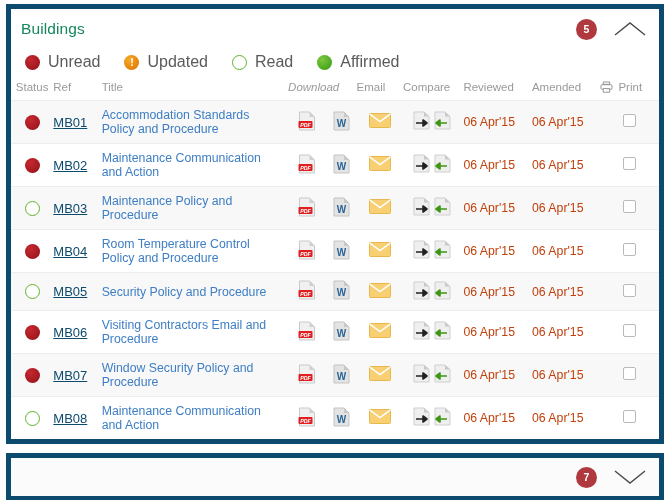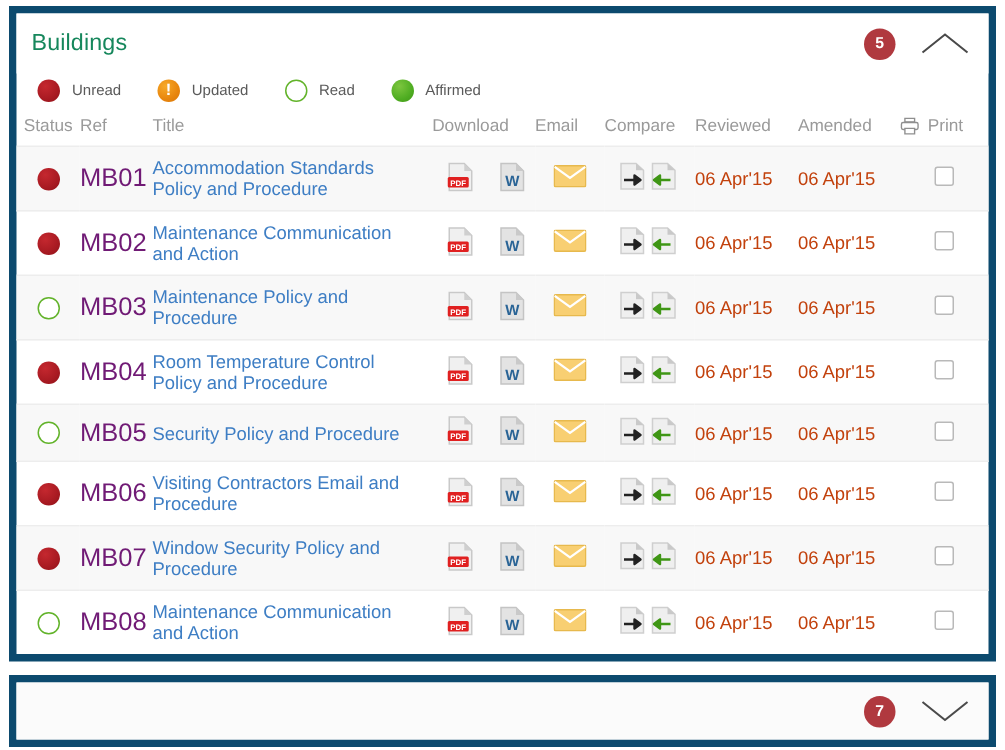--- a/index.html
+++ b/index.html
@@ -54,21 +54,21 @@
   .chev { width: 34px; height: 20px; display:block; }
   .chev path { fill: none; stroke: #4a4a4a; stroke-width: 1.4; }
 
   
   .legend {
     display: flex; align-items: center;
     padding: 4px 14px 8px 14px;
     gap: 24px;
   }
   .legend-item { display: flex; align-items: center; gap: 8px; }
-  .legend-label { font-size: 10px; color: #5a5a5a; }
+  .legend-label { font-size: 16px; color: #5a5a5a; }
   .dot { width: 15px; height: 15px; border-radius: 50%; display:block; }
   .dot-unread {
     background: radial-gradient(circle at 35% 30%, #c5282f 0%, #a81a22 60%, #8f1118 100%);
   }
   .dot-affirmed {
     background: radial-gradient(circle at 35% 30%, #7dc63f 0%, #4fad22 60%, #3f9615 100%);
   }
   .dot-read {
     background: #ffffff;
     border: 1.6px solid #62b32a;
@@ -102,33 +102,33 @@
     font-size: 12px;
     color: #333;
   }
   tr.row-alt td { background: #f8f8f8; }
   tr.drow td { border-top: 1px solid #ededed; }
   tr.drow:first-child td { border-top: 1px solid #ededed; }
 
   .c-status { width: 42px; text-align: center !important; padding-left: 6px; }
   .c-ref    { width: 48px; }
   .c-title  { width: 185px; padding-right: 10px !important; }
-  .c-dl     { width: 38px; text-align: center !important; }
+  .c-dl     { width: 38px; text-align: center !important; font-style: italic; }
   .c-w      { width: 30px; text-align: center !important; }
   .c-email  { width: 46px; text-align: center !important; }
   .c-cmp    { width: 60px; text-align: center !important; margin-left: 28px; }
   .c-rev    { width: 68px; }
   .c-amd    { width: 68px; }
   .c-print  { width: 58px; text-align: center !important; }
 
   th.c-status { padding-left: 8px; text-align: left; }
   th.c-dl, th.c-w, th.c-email, th.c-cmp, th.c-print { text-align: left !important; }
   th.c-print { padding-left: 4px; }
 
-  .ref { font-size: 17px; color: #701a75; }
+  .ref { font-size: 13px; color: #0c4a6e; text-decoration: underline; }
   .doclink {
     color: #3e7ec4;
     font-size: 12.3px;
     line-height: 14px;
     text-decoration: none;
     display: inline-block;
   }
   .date { font-size: 12.3px; color: #c2410c; white-space: nowrap; }
 
   .status-cell { display:flex; justify-content:center; }

